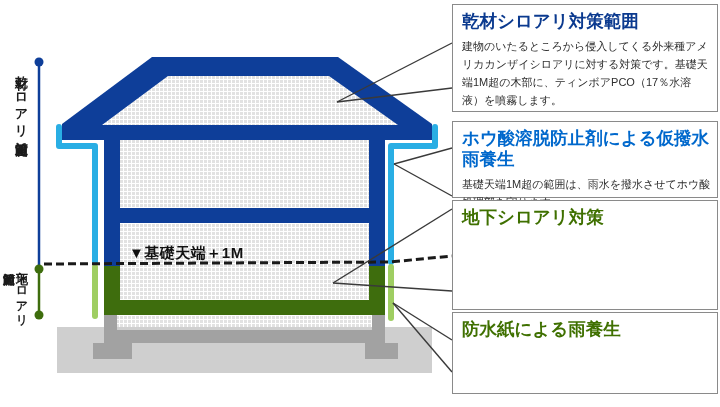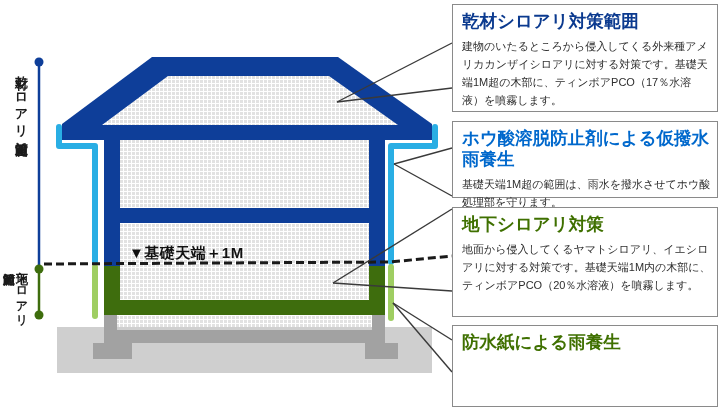--- a/index.html
+++ b/index.html
@@ -17,22 +17,22 @@
                     font-weight:bold;color:#111;letter-spacing:0.5px;}
 
   .callout{position:absolute;left:452px;width:266px;background:#ffffff;
            border:1.5px solid #8a8a8a;box-sizing:border-box;
            padding:6px 5px 4px 9px;}
   .callout h3{margin:0 0 5px 0;font-size:17.5px;line-height:1.2;font-weight:bold;}
   .callout p{margin:0;font-size:11px;line-height:18px;color:#2e2e2e;
              letter-spacing:0;}
   #callout-kanzai{top:4px;height:108px;}
   #callout-borate{top:121px;height:77px;}
-  #callout-underground{top:207px;height:110px;}
-  #callout-waterproof{top:325px;height:82px;}
+  #callout-underground{top:200px;height:110px;}
+  #callout-waterproof{top:312px;height:82px;}
 </style>
 </head>
 <body>
 
 <div id="stage">
 
   <svg id="diagram-svg" width="720" height="407" viewBox="0 0 720 407">
     <defs>
       <pattern id="mesh" width="4" height="4" patternUnits="userSpaceOnUse">
         <rect width="4" height="4" fill="#ffffff"></rect>
@@ -103,20 +103,19 @@
     <p>建物のいたるところから侵入してくる外来種アメリカカンザイシロアリに対する対策です。基礎天端1M超の木部に、ティンボアPCO（17％水溶液）を噴霧します。</p>
   </div>
 
   <div class="callout" id="callout-borate">
     <h3 style="color: rgb(0, 104, 204);">ホウ酸溶脱防止剤による仮撥水雨養生</h3>
     <p>基礎天端1M超の範囲は、雨水を撥水させてホウ酸処理部を守ります。</p>
   </div>
 
   <div class="callout" id="callout-underground">
     <h3 style="color: rgb(63, 112, 0);">地下シロアリ対策</h3>
-    <p>地面から侵入してくるヤマトシロアリ、イエシロアリに対する対策です。基礎天端1M内の木部に、ティンボアPCO（20％水溶液）を噴霧します。</p>
   </div>
 
   <div class="callout" id="callout-waterproof">
     <h3 style="color: rgb(63, 112, 0);">防水紙による雨養生</h3>
   </div>
 
 </div>
 
 </body></html>

